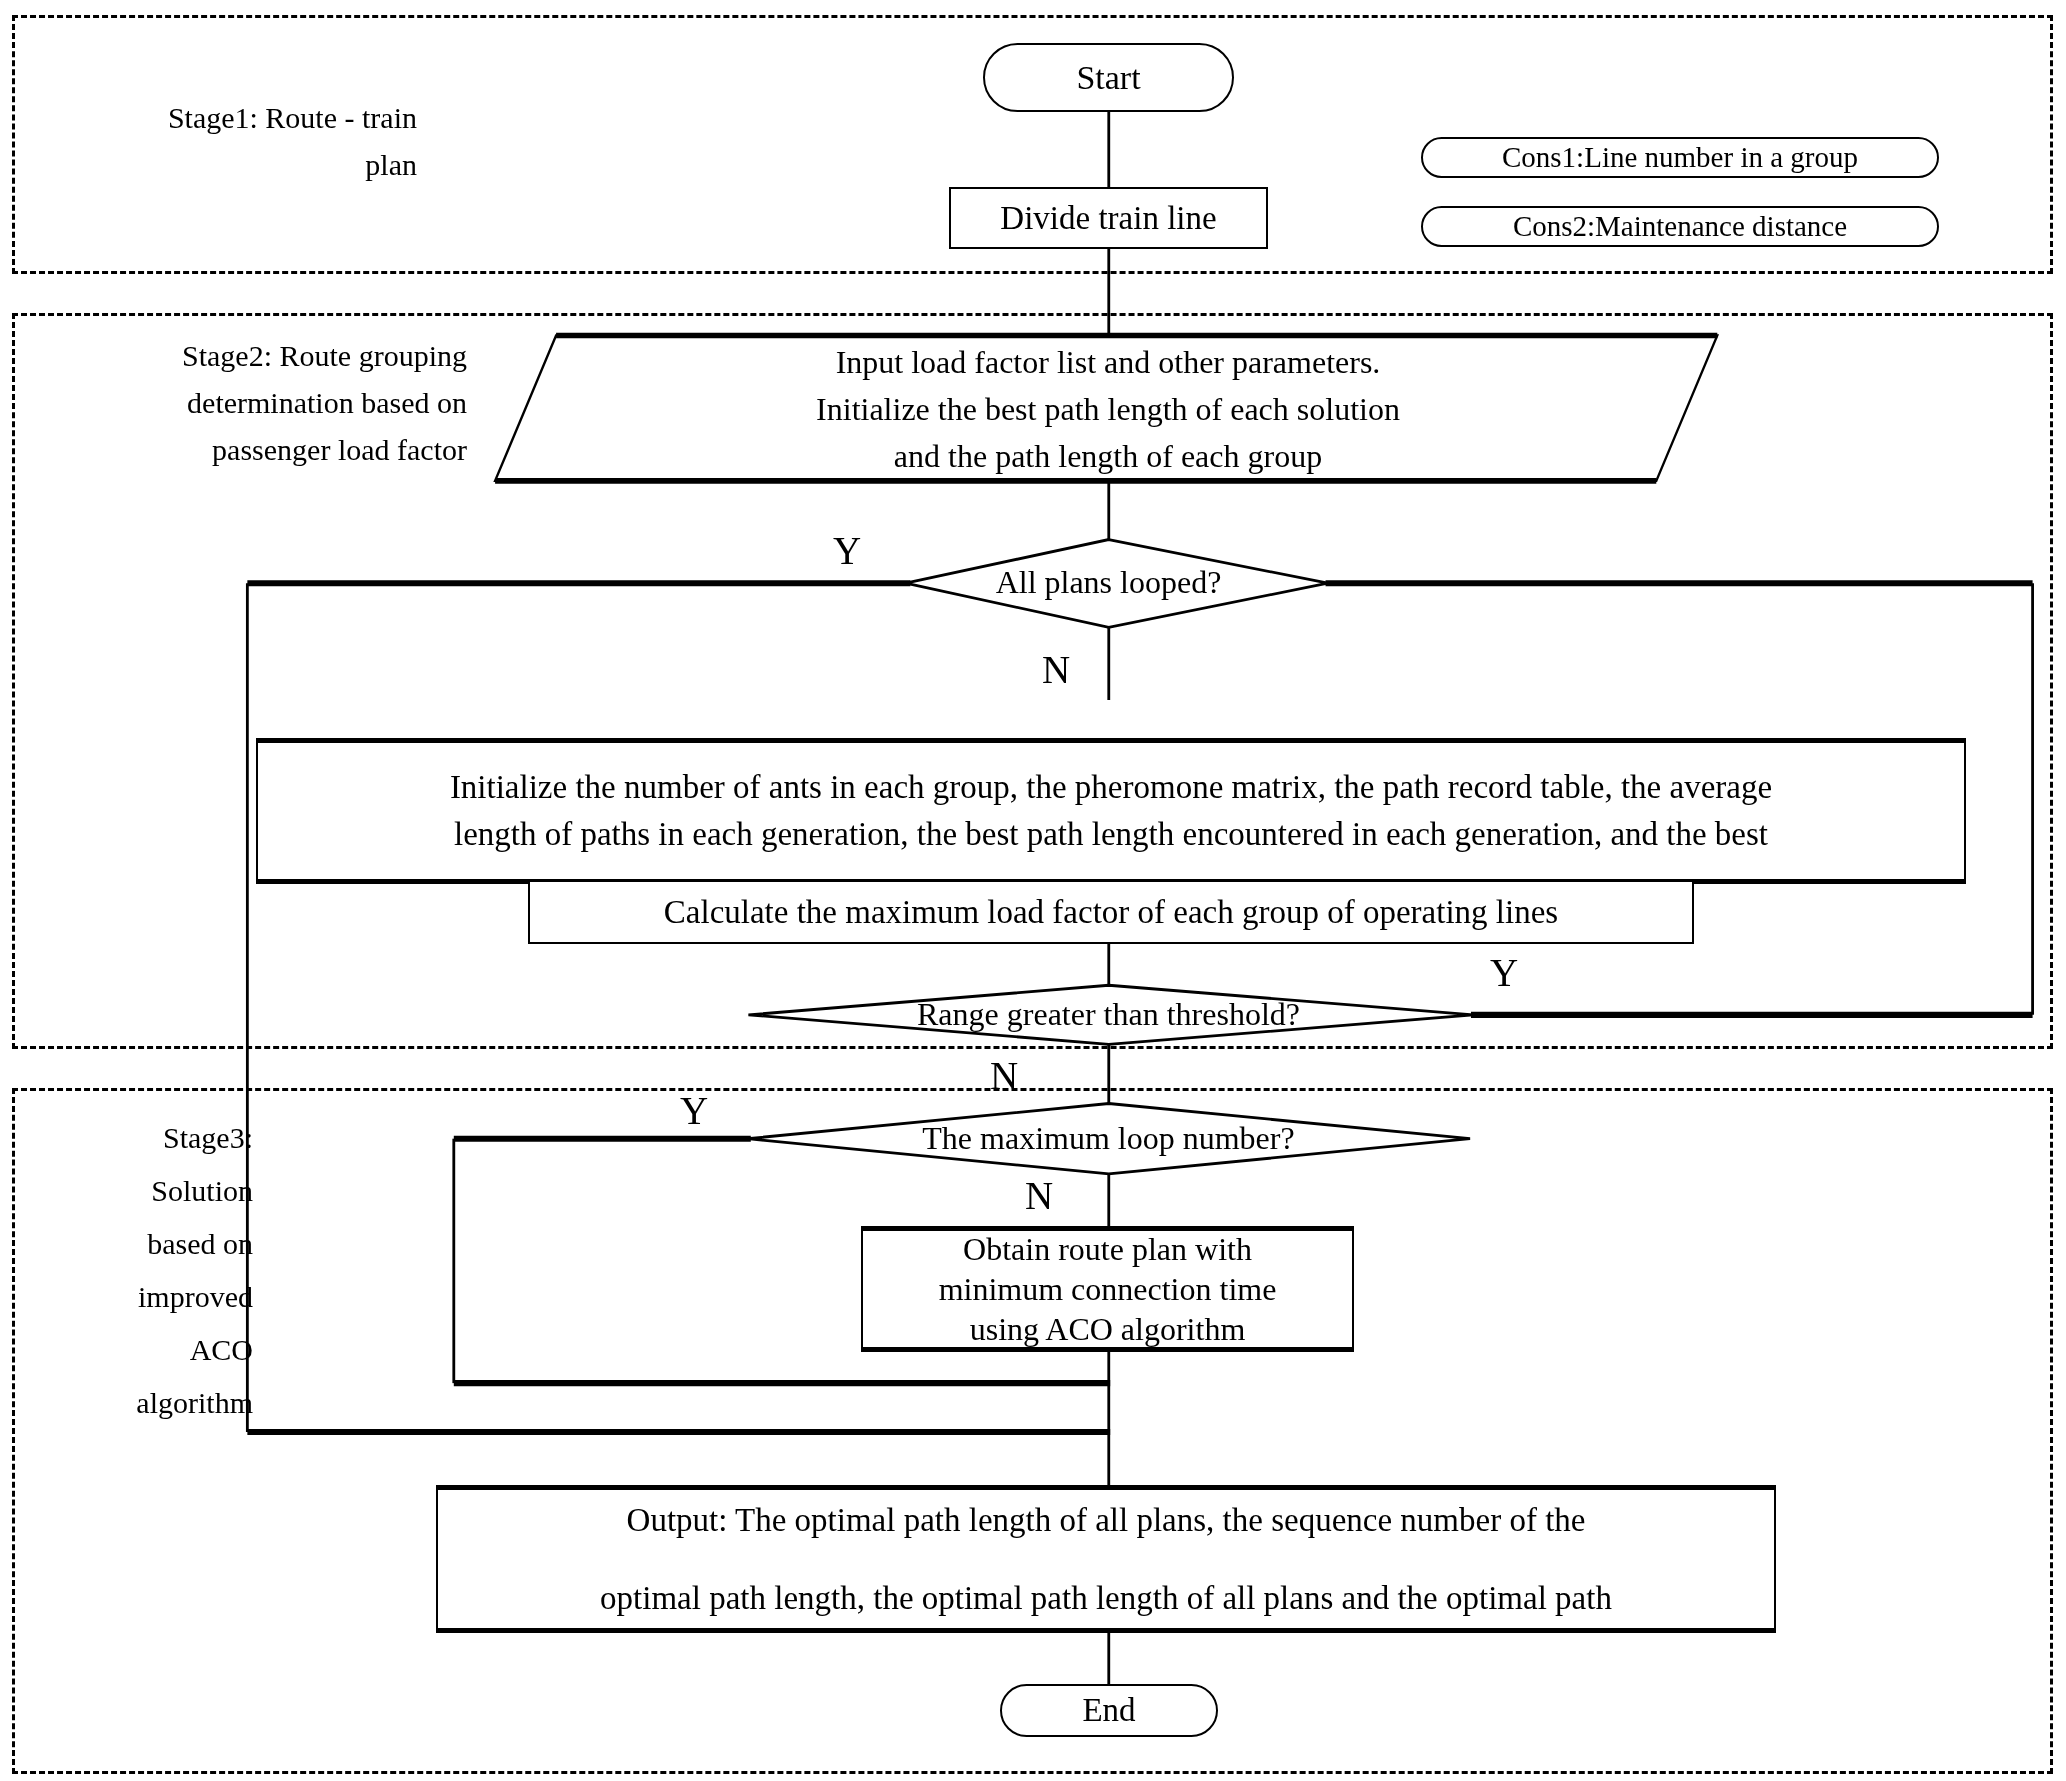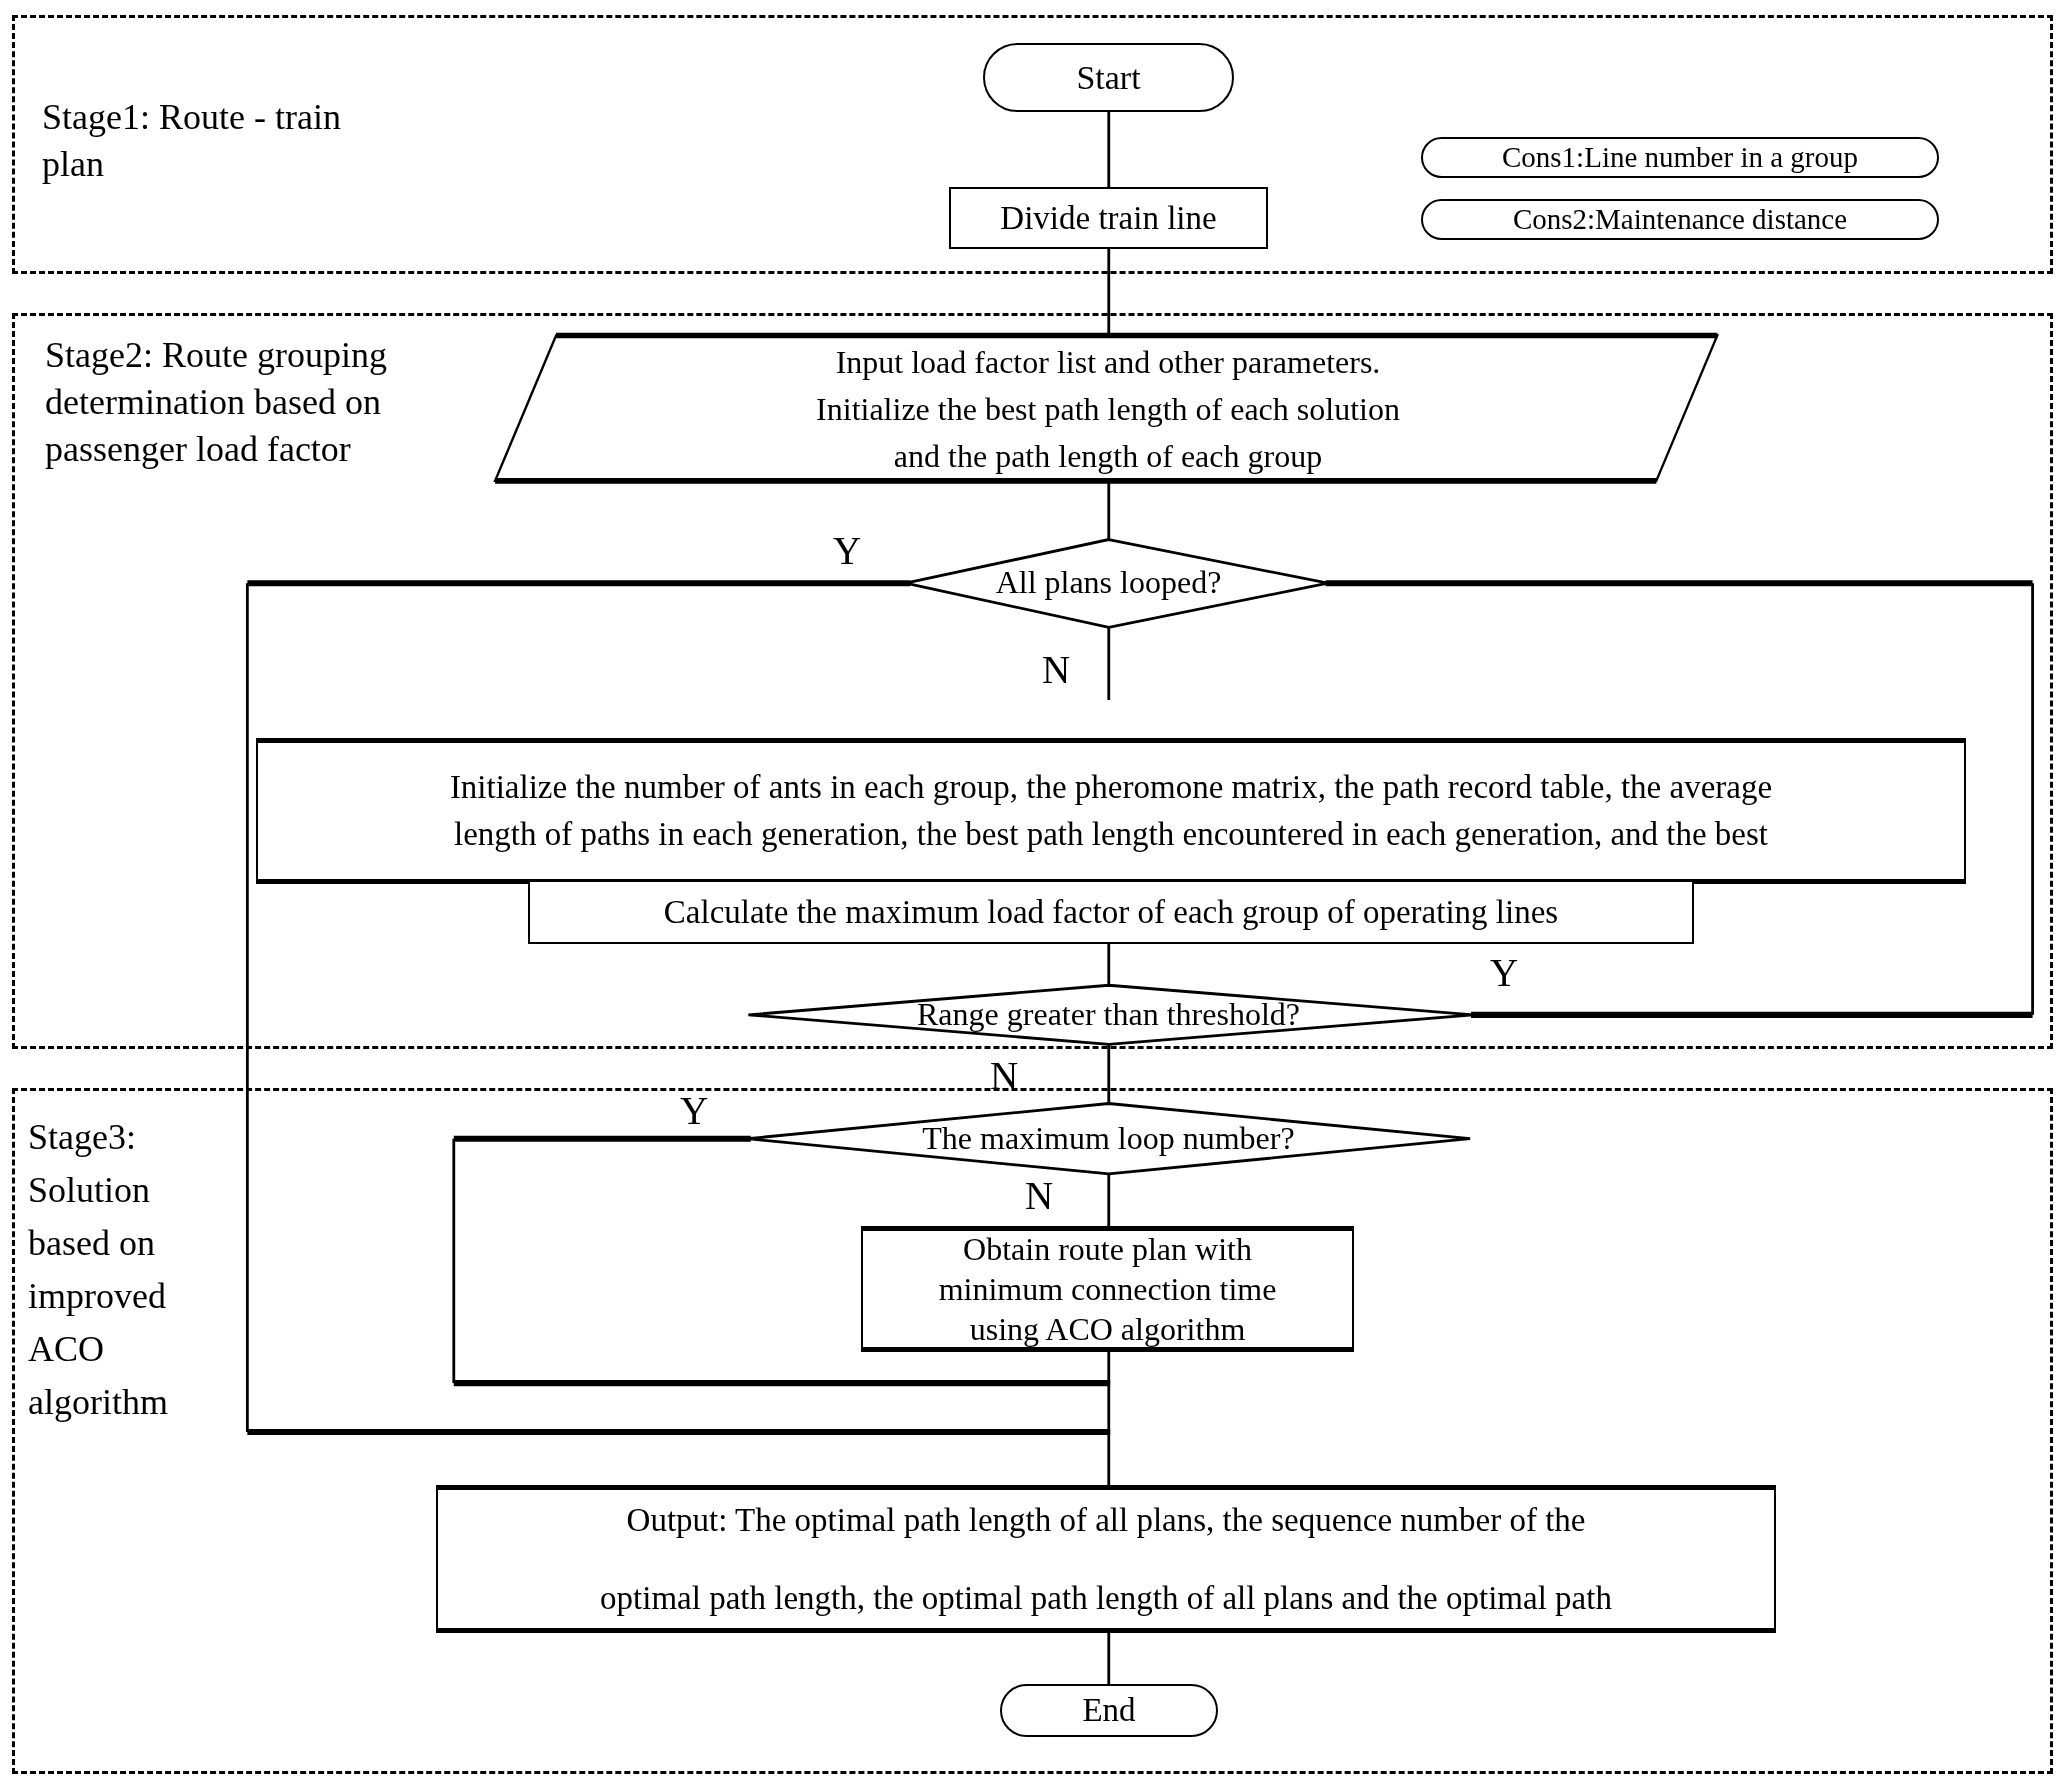--- a/index.html
+++ b/index.html
@@ -11,22 +11,22 @@
     overflow:hidden;
   }
   .stage-region{
     position:absolute;
     border:3.3px dashed #000;
     box-sizing:border-box;
     background:transparent;
   }
   .stage-label{
     position:absolute;
-    text-align:left;
-    font-size:36px;
+    text-align:right;
+    font-size:30px;
     line-height:47px;
     z-index:5;
   }
   .stage-label span{display:block;}
   #svg-layer{
     position:absolute; left:0; top:0;
     width:2066px; height:1781px;
     z-index:2;
   }
   .shape{
@@ -144,21 +144,21 @@
 </div>
 
 <div class="shape process" style="left:949px; top:187px; width:319px; height:62px;">
   <span>Divide train line</span>
 </div>
 
 <div class="shape constraint" style="left:1421px; top:137px; width:518px; height:41px;">
   <span>Cons1:Line number in a group</span>
 </div>
 
-<div class="shape constraint" style="left:1421px; top:199px; width:518px; height:41px;">
+<div class="shape constraint" style="left:1421px; top:206px; width:518px; height:41px;">
   <span>Cons2:Maintenance distance</span>
 </div>
 
 <div class="free-text fs68 lh100" style="left:540px; top:339px; width:1136px;">
   <span>Input load factor list and other parameters.</span>
   <span>Initialize the best path length of each solution</span>
   <span>and the path length of each group</span>
 </div>
 
 <div class="free-text fs68" style="left:917px; top:564px; width:383px;">

